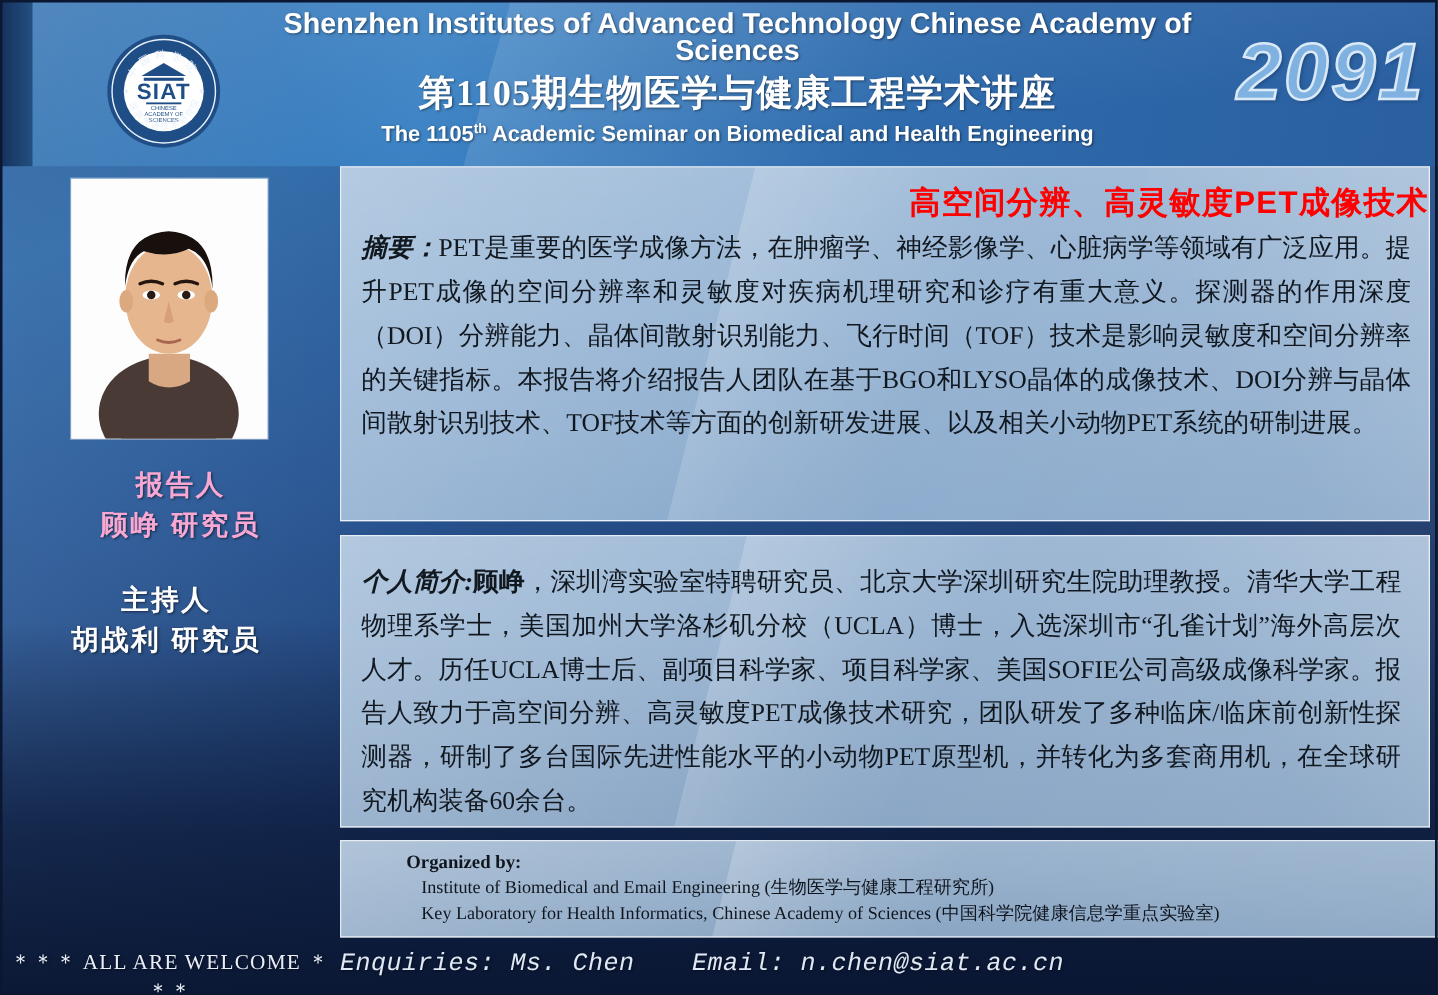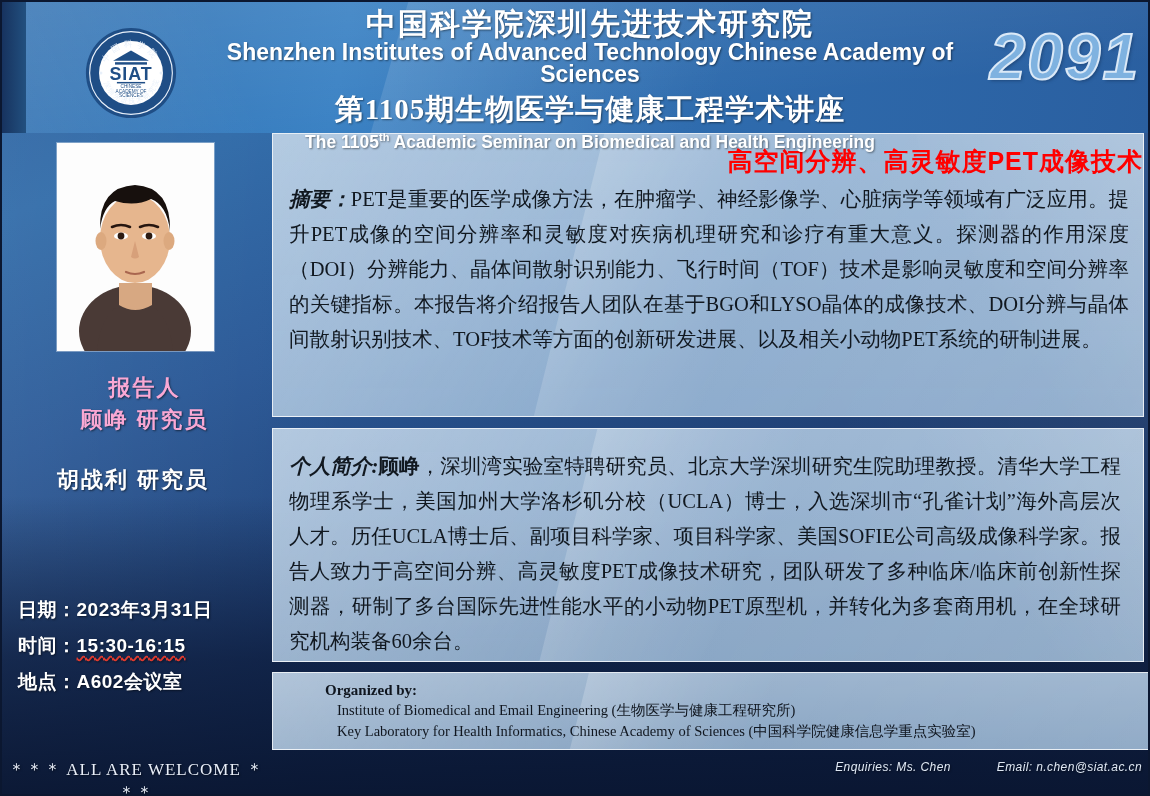--- a/index.html
+++ b/index.html
@@ -332,24 +332,24 @@
     padding-left: 24px;
     line-height: 21px;
     white-space: nowrap;
   }
 
   .enquiries {
     position: absolute;
     left: 272px;
     top: 760px;
     width: 870px;
-    text-align: right;
-    font-family: Liberation Sans, sans-serif;
+    text-align: left;
+    font-family: Liberation Mono, monospace;
     font-style: italic;
-    font-size: 12px;
+    font-size: 20px;
     color: #dfe8f4;
     letter-spacing: 0.4px;
     text-shadow: 1px 1px 2px rgba(0,0,0,0.45);
   }
   .enq-gap { display: inline-block; width: 46px; }
 </style>
 </head>
 <body>
 
 <div class="poster">
@@ -359,21 +359,20 @@
   <div class="bg-sweep-2"></div>
   <div class="bg-dark-bottom"></div>
 
   <div class="header-band">
     <div class="hb-sweep"></div>
     <div class="hb-sweep2"></div>
   </div>
   <div class="header-left-dark"></div>
 
   <div class="header-text">
-    <div class="h-cn-1">中国科学院深圳先进技术研究院</div>
     <div class="h-en-1">Shenzhen Institutes of Advanced Technology Chinese Academy of Sciences</div>
     <div class="h-cn-2">第1105期生物医学与健康工程学术讲座</div>
     <div class="h-en-2">
       <span>The 1105</span><sup>th</sup><span> Academic Seminar on Biomedical and Health Engineering</span>
     </div>
   </div>
 
   <svg class="logo" viewBox="0 0 100 100">
     <circle cx="50" cy="50" r="48" fill="#1f4e86"></circle>
     <circle cx="50" cy="50" r="44" fill="none" stroke="#e8f0fa" stroke-width="1.2"></circle>
@@ -421,34 +420,24 @@
       <path d="M69 129 Q78 133 87 129" stroke="#a9664f" stroke-width="2.2" fill="none" stroke-linecap="round"></path>
     </svg>
   </div>
 
   <div class="speaker-block">
     <div class="label-yellow">报告人</div>
     <div class="label-yellow">顾峥  研究员</div>
   </div>
 
   <div class="host-block">
+    <div class="label-white">主持人</div>
     <div class="label-white">胡战利 研究员</div>
   </div>
 
-  <div class="details">
-    <div class="detail-row">
-      <span>日期：</span><span>2023年3月31日</span>
-    </div>
-    <div class="detail-row">
-      <span>时间：</span><span class="squiggle">15:30-16:15</span>
-    </div>
-    <div class="detail-row">
-      <span>地点：</span><span>A602会议室</span>
-    </div>
-  </div>
 
   <div class="welcome">＊＊＊ ALL ARE WELCOME ＊＊＊</div>
 
   <div class="panel" id="abstract-panel">
     <div class="p-sweep"></div>
     <div class="p-sweep-r"></div>
     <div class="panel-inner">
       <div class="talk-title">高空间分辨、高灵敏度PET成像技术</div>
       <div class="body-cn">
         <span class="lead-italic">摘要：</span><span>PET是重要的医学成像方法，在肿瘤学、神经影像学、心脏病学等领域有广泛应用。提升PET成像的空间分辨率和灵敏度对疾病机理研究和诊疗有重大意义。探测器的作用深度（DOI）分辨能力、晶体间散射识别能力、飞行时间（TOF）技术是影响灵敏度和空间分辨率的关键指标。本报告将介绍报告人团队在基于BGO和LYSO晶体的成像技术、DOI分辨与晶体间散射识别技术、TOF技术等方面的创新研发进展、以及相关小动物PET系统的研制进展。</span>

